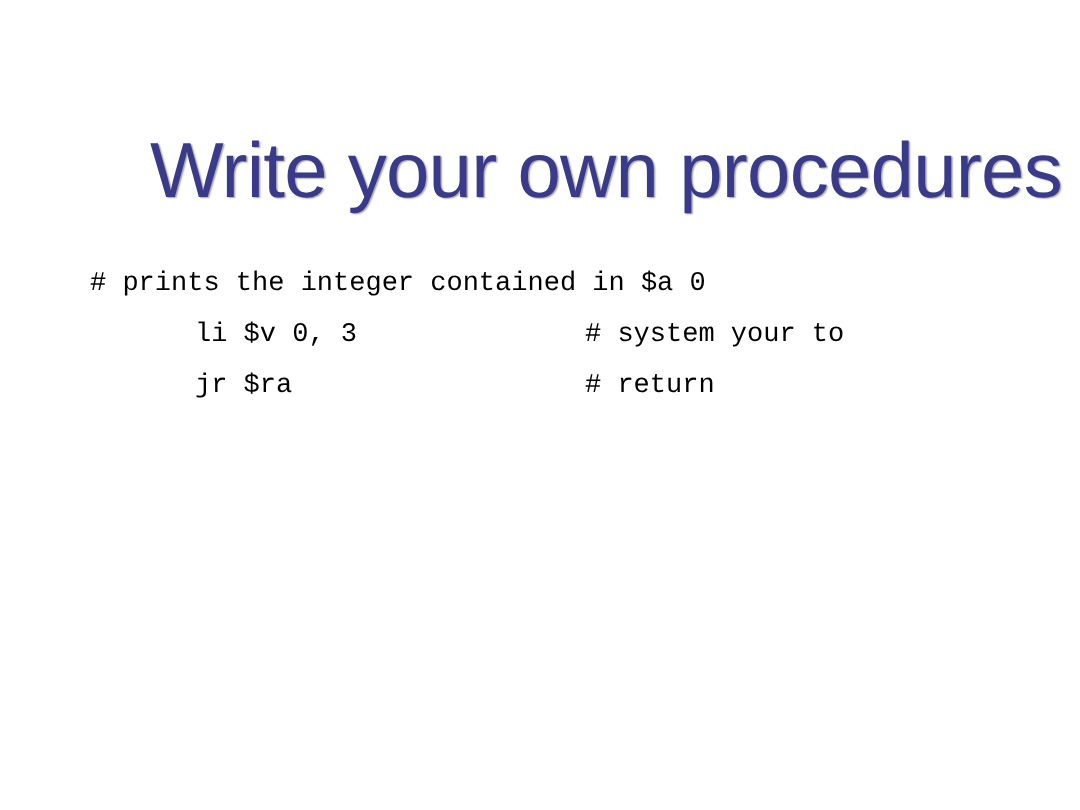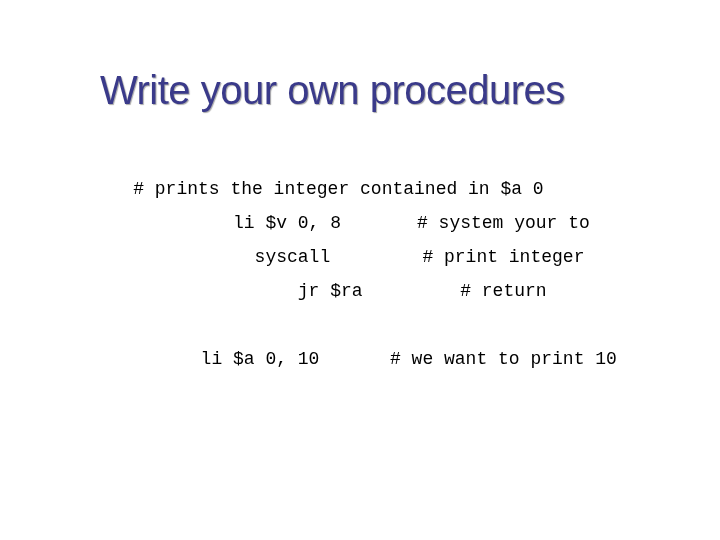--- a/index.html
+++ b/index.html
@@ -12,37 +12,36 @@
     color: #000;
   }
   .slide {
     position: relative;
     width: 720px;
     height: 540px;
     box-sizing: border-box;
   }
   .title {
     position: absolute;
-    top: 68px;
+    top: 84px;
     left: 100px;
     font-family: Verdana, Geneva, sans-serif;
-    font-size: 40px;
+    font-size: 52px;
     color: #3a3a8a;
     letter-spacing: -0.5px;
     text-shadow: 1px 1px 1px rgba(0,0,0,0.35);
   }
   .code-block {
     position: absolute;
     top: 180px;
     left: 60px;
     font-family: "Courier New", Courier, monospace;
     font-size: 18px;
     line-height: 1.0;
     color: #000;
-    text-align: center;
   }
   .code-line {
     white-space: pre;
     margin-bottom: 16px;
   }
   .instr {
     display: inline-block;
     width: 260px;
     vertical-align: top;
   }
@@ -60,27 +59,25 @@
 
 <div class="slide">
 
   <div class="title">Write your own procedures</div>
 
   <div class="code-block">
 
     <div class="code-line"># prints the integer contained in $a 0</div>
 
 
-    <div class="code-line"><span class="indent"></span><span class="instr">li $v 0, 8</span><span class="cmt"># system your to</span></div>
+    <div class="code-line"><span class="indent"></span><span class="instr">li $v 0, 3</span><span class="cmt"># system your to</span></div>
 
-    <div class="code-line"><span class="indent"></span><span class="instr">syscall</span><span class="cmt"># print integer</span></div>
 
     <div class="code-line"><span class="indent"></span><span class="instr">jr $ra</span><span class="cmt"># return</span></div>
 
     <div class="code-line" style="height:18px"></div>
 
 
-    <div class="code-line"><span class="indent"></span><span class="instr">li $a 0, 10</span><span class="cmt"># we want to print 10</span></div>
 
 
   </div>
 
 </div>
 
 </body></html>

